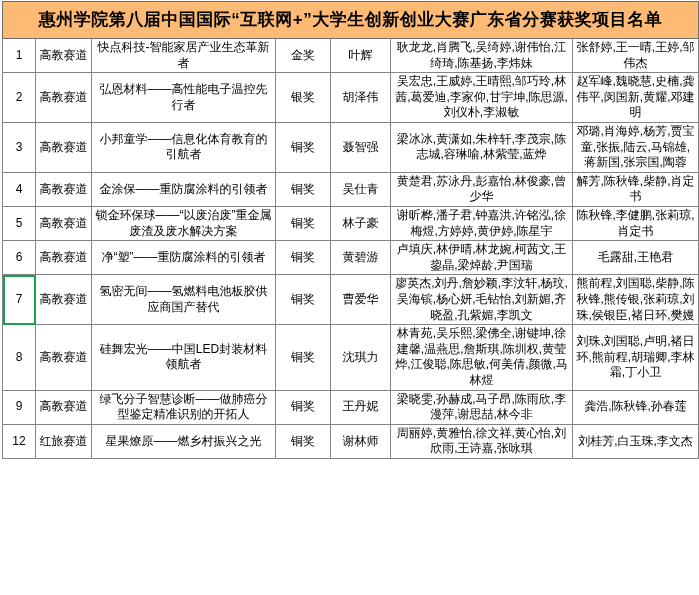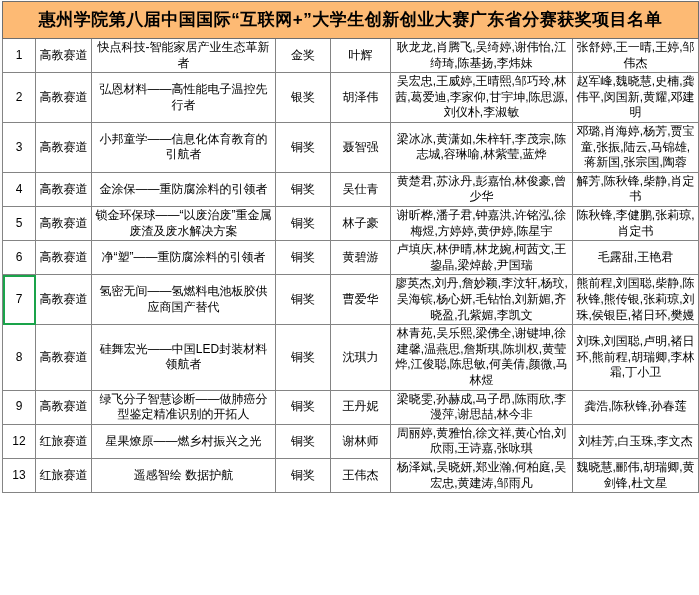--- a/index.html
+++ b/index.html
@@ -121,24 +121,15 @@
         </tr>
         <tr>
           <td class="align-center">12</td>
           <td class="align-center">红旅赛道</td>
           <td class="align-left">星果燎原——燃乡村振兴之光</td>
           <td class="align-center">铜奖</td>
           <td class="align-center">谢林师</td>
           <td class="align-left">周丽婷,黄雅怡,徐文祥,黄心怡,刘欣雨,王诗嘉,张咏琪</td>
           <td class="align-left">刘桂芳,白玉珠,李文杰</td>
         </tr>
-        <tr class="dashed-top">
-          <td class="align-center">13</td>
-          <td class="align-center">红旅赛道</td>
-          <td class="align-left">遥感智绘 数据护航</td>
-          <td class="align-center">铜奖</td>
-          <td class="align-center">王伟杰</td>
-          <td class="align-left">杨泽斌,吴晓妍,郑业瀚,何柏庭,吴宏忠,黄建涛,邹雨凡</td>
-          <td class="align-left">魏晓慧,郦伟,胡瑞卿,黄剑锋,杜文星</td>
-        </tr>
       </tbody>
   </table>
 </div>
 
 </body></html>

